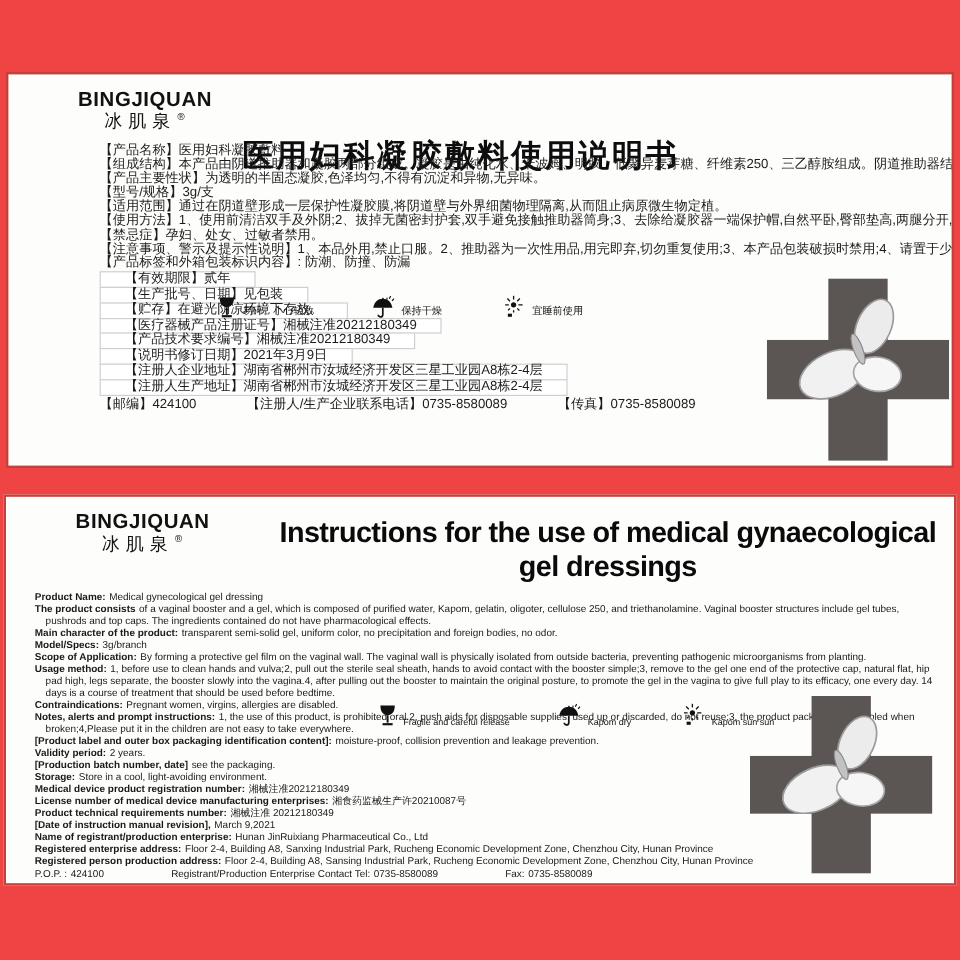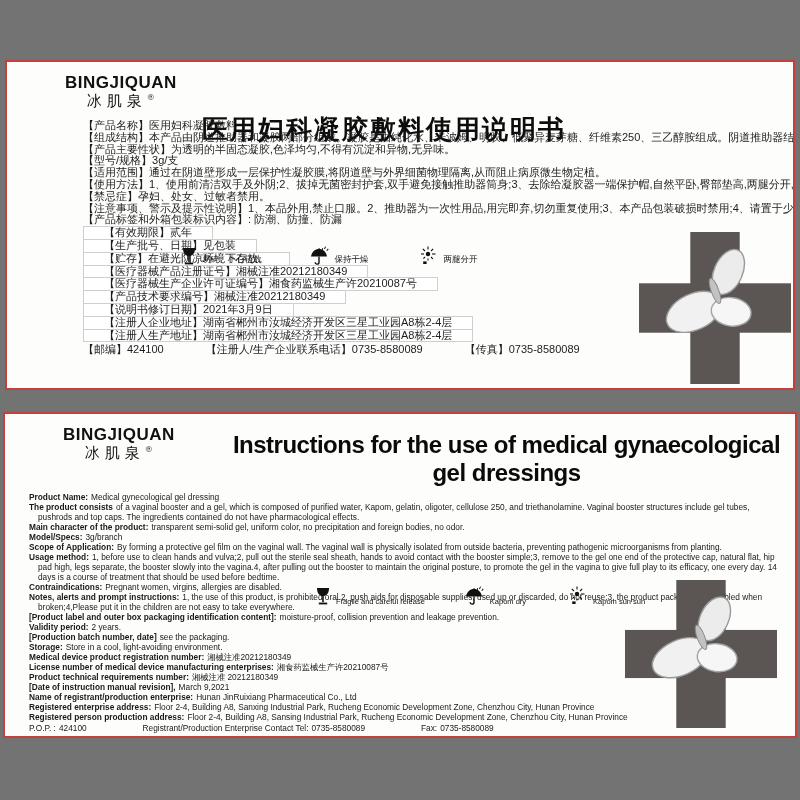--- a/index.html
+++ b/index.html
@@ -1,17 +1,17 @@
 <!DOCTYPE html>
 <html><head>
 <meta charset="utf-8">
 <style>
   html,body{margin:0;padding:0;background:#fff;}
   body{width:800px;height:800px;font-family:"Liberation Sans","DejaVu Sans",sans-serif;color:#1a1a1a;}
-  .stage{position:relative;width:800px;height:800px;background:#737373;overflow:hidden;}
+  .stage{position:relative;width:800px;height:800px;background:#ef4444;overflow:hidden;}
 
   .panel{position:absolute;background:#fdfdfc;border:2px solid #c4403a;box-sizing:border-box;overflow:hidden;}
   .panel-cn{left:5px;top:60px;width:790px;height:330px;}
   .panel-en{left:3px;top:412px;width:794px;height:326px;}
 
   .logo{position:absolute;left:58px;top:11px;text-align:center;color:#111;line-height:1.15;}
   .logo .latin{font-weight:bold;font-size:17px;letter-spacing:.5px;}
   .logo .cnname{font-size:15px;letter-spacing:5px;font-family:"DejaVu Serif","Liberation Serif",serif;}
   .logo sup{font-size:8px;letter-spacing:0;}
 
@@ -65,21 +65,20 @@
       <p class="cn-line">【型号/规格】3g/支</p>
       <p class="cn-line">【适用范围】通过在阴道壁形成一层保护性凝胶膜,将阴道壁与外界细菌物理隔离,从而阻止病原微生物定植。</p>
       <p class="cn-line">【使用方法】1、使用前清洁双手及外阴;2、拔掉无菌密封护套,双手避免接触推助器筒身;3、去除给凝胶器一端保护帽,自然平卧,臀部垫高,两腿分开,将助推器缓缓将凝胶注入阴道;</p>
       <p class="cn-line">【禁忌症】孕妇、处女、过敏者禁用。</p>
       <p class="cn-line">【注意事项、警示及提示性说明】1、本品外用,禁止口服。2、推助器为一次性用品,用完即弃,切勿重复使用;3、本产品包装破损时禁用;4、请置于少年儿童不易拿到处。</p>
       <p class="cn-line">【产品标签和外箱包装标识内容】: 防潮、防撞、防漏</p>
       <p class="cn-line boxed">【有效期限】贰年</p>
       <p class="cn-line boxed">【生产批号、日期】见包装</p>
       <p class="cn-line boxed">【贮存】在避光阴凉环境下存放。</p>
       <p class="cn-line boxed">【医疗器械产品注册证号】湘械注准20212180349</p>
-      <p class="cn-line boxed">【医疗器械生产企业许可证编号】湘食药监械生产许20210087号</p>
       <p class="cn-line boxed">【产品技术要求编号】湘械注准20212180349</p>
       <p class="cn-line boxed">【说明书修订日期】2021年3月9日</p>
       <p class="cn-line boxed">【注册人企业地址】湖南省郴州市汝城经济开发区三星工业园A8栋2-4层</p>
       <p class="cn-line boxed">【注册人生产地址】湖南省郴州市汝城经济开发区三星工业园A8栋2-4层</p>
       <div class="cn-footer">
         <span>【邮编】424100</span>
         <span>【注册人/生产企业联系电话】0735-8580089</span>
         <span>【传真】0735-8580089</span>
       </div>
     </div>
@@ -112,21 +111,21 @@
             <line x1="4" y1="8" x2="7" y2="8"></line>
               <line x1="15" y1="8" x2="18.5" y2="8"></line>
             <line x1="5.8" y1="2.8" x2="8" y2="5"></line>
               <line x1="14" y1="11" x2="15.8" y2="12.8"></line>
             <line x1="16.2" y1="2.8" x2="14" y2="5"></line>
               <line x1="8" y1="11" x2="6.4" y2="12.6"></line>
           </g>
           <circle cx="11" cy="8" r="2.2" fill="#111"></circle>
           <rect x="6.2" y="15.4" width="3.4" height="2.6" fill="#111"></rect>
         </svg>
-        <span class="icon-label">两腿分开</span>
+        <span class="icon-label">宜睡前使用</span>
       </div>
     </div>
 
     <div class="cross">
       <svg viewBox="0 0 160 160" preserveAspectRatio="none">
         <rect x="54" y="0" width="52" height="160" fill="#5b5653"></rect>
         <rect x="0" y="54" width="160" height="52" fill="#5b5653"></rect>
         <g>
           <ellipse cx="58" cy="84" rx="31" ry="19" transform="rotate(-25 58 84)" fill="#f1f1f1" stroke="#9b9b9b" stroke-width="1.5"></ellipse>
           <ellipse cx="94" cy="42" rx="15" ry="25" transform="rotate(24 94 42)" fill="#ececec" stroke="#9b9b9b" stroke-width="1.5"></ellipse>

